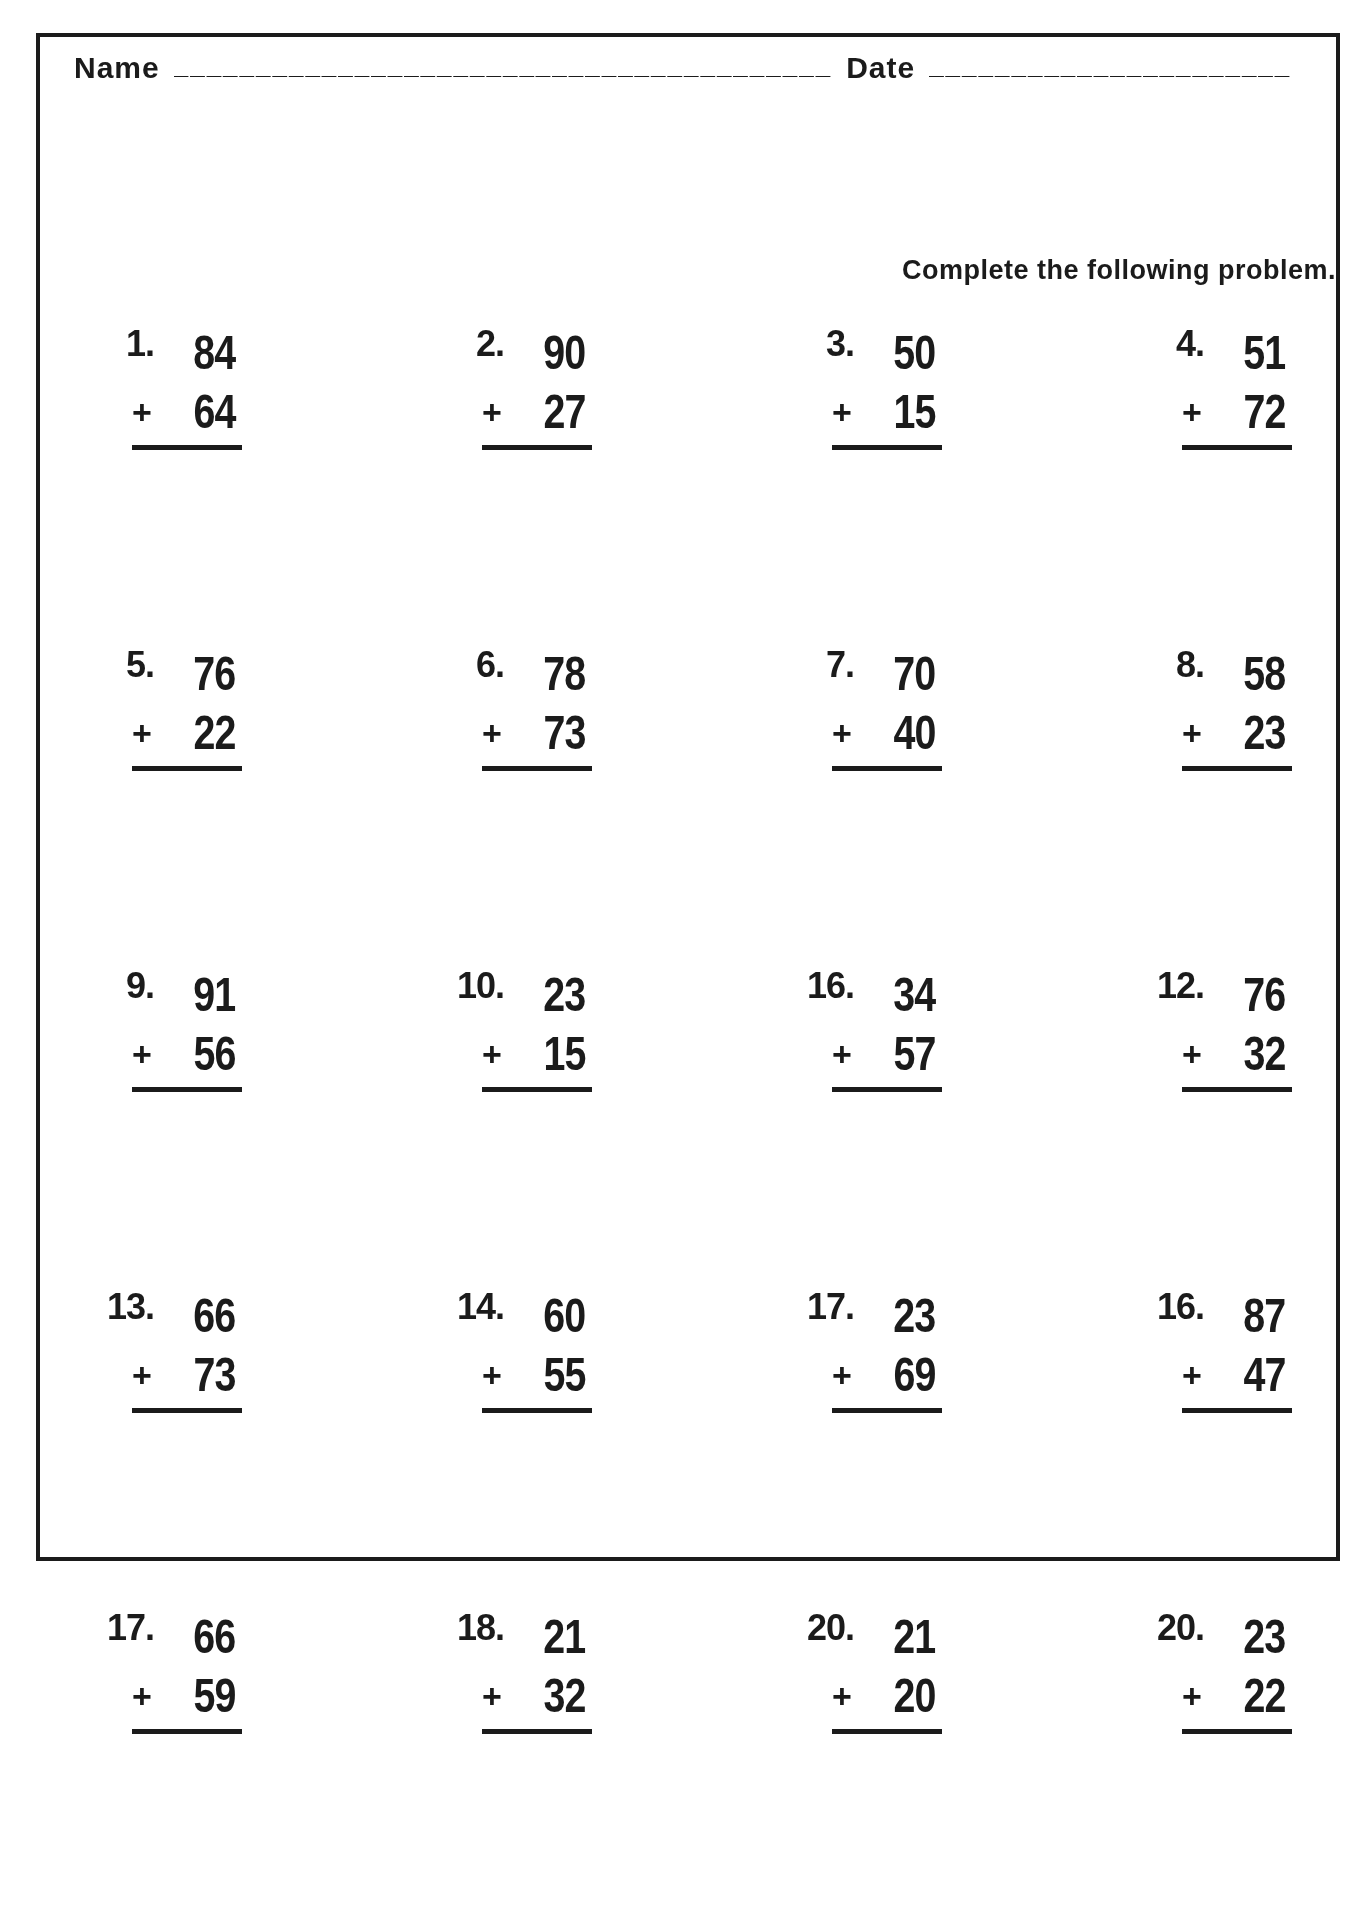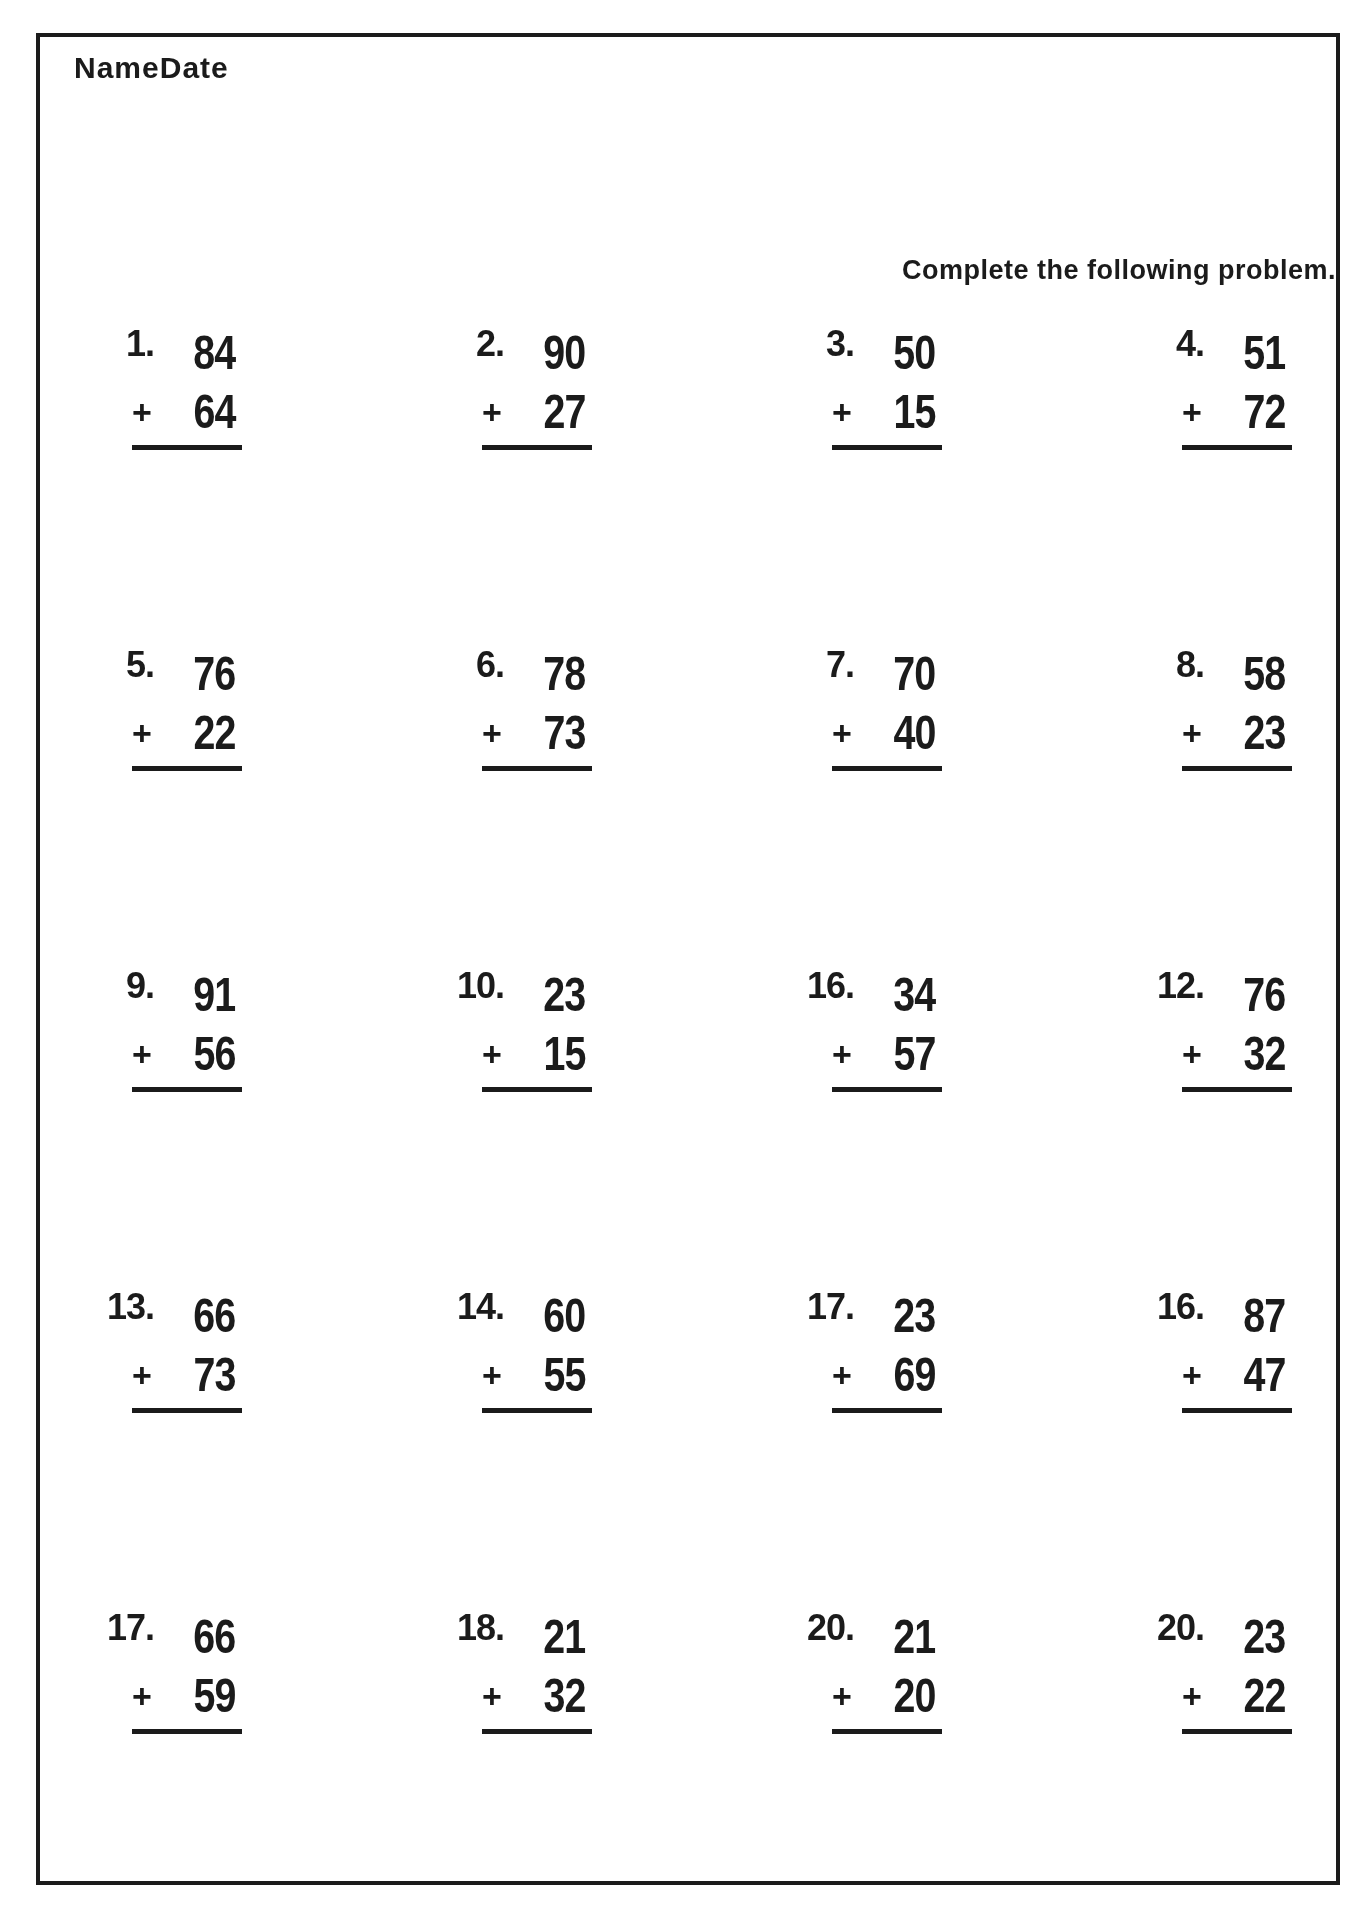--- a/index.html
+++ b/index.html
@@ -7,21 +7,21 @@
   html, body {
     width: 1358px; height: 1920px;
     background: var(--paper);
     font-family: "Liberation Sans", sans-serif;
     color: var(--ink);
     overflow: hidden;
   }
   .page-frame {
     position: absolute;
     left: 36px; top: 33px;
-    width: 1304px; height: 1852px;
+    width: 1304px; height: 1528px;
     border: 4px solid var(--ink);
     background: var(--paper);
   }
   
   .head-row {
     position: absolute;
     left: 34px; top: 14px; right: 30px;
     display: flex;
     align-items: baseline;
     white-space: nowrap;
@@ -123,21 +123,23 @@
     height: 170px;
   }
 </style>
 </head>
 <body>
 
 <div class="page-frame">
 
   <div class="head-row">
     <span class="field-label">Name</span>
+    <span class="blank-line">________________________________________</span>
     <span class="field-label">Date</span>
+    <span class="blank-line">______________________</span>
   </div>
 
 
   <div class="instructions">Complete the following problem.</div>
 
   <div class="problems-grid" id="problems-grid">
   <div class="problem">
     <span class="pnum">1.</span>
     <div class="stack">
       <span class="val">84</span>

